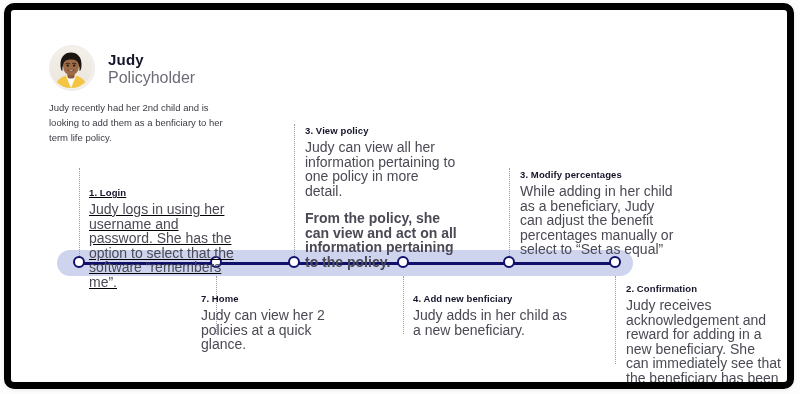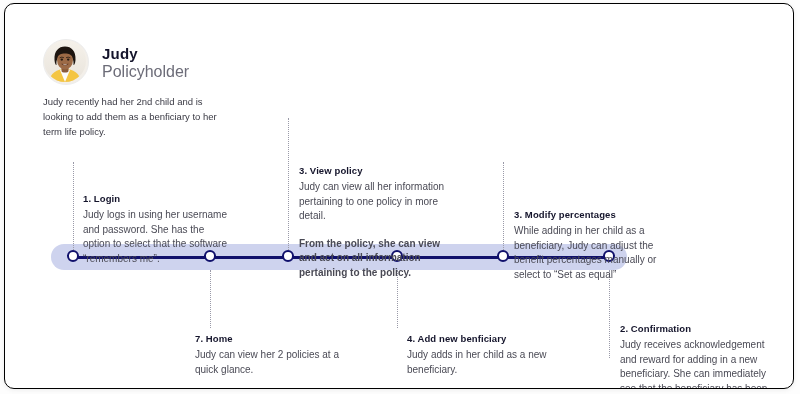--- a/index.html
+++ b/index.html
@@ -21,21 +21,21 @@
     box-sizing: border-box;
   }
   .card {
     position: absolute;
     left: 4px;
     top: 3px;
     width: 790px;
     height: 386px;
     background: #ffffff;
     border-radius: 10px;
-    border: 1px solid #000000;
+    border: 7px solid #000000;
     box-shadow: 0 1px 5px rgba(0,0,0,0.07);
     box-sizing: border-box;
     overflow: hidden;
   }
 
   
   .persona {
     position: absolute;
     left: 38px;
     top: 35px;
@@ -110,32 +110,31 @@
   }
   .connector {
     position: absolute;
     width: 0;
     border-left: 1px dotted #9a9aa8;
   }
 
   
   .step {
     position: absolute;
-    margin-top: 46px;
   }
   .step-title {
     font-size: 9.5px;
     font-weight: bold;
     color: #14142b;
     line-height: 13px;
     margin-bottom: 3px;
     letter-spacing: 0.1px;
   }
   .step-body {
-    font-size: 10px;
+    font-size: 14px;
     line-height: 14.5px;
     color: #4a4a55;
   }
   .step-body p {
     margin: 0;
   }
   .step-body p + p {
     margin-top: 13px;
     font-weight: bold;
   }
@@ -203,21 +202,21 @@
     <div class="node" style="left:604px"></div>
 
     <div class="connector" style="left:68px; top:158px; height:88px;"></div>
     <div class="connector" style="left:283px; top:114px; height:132px;"></div>
     <div class="connector" style="left:498px; top:158px; height:88px;"></div>
 
     <div class="connector" style="left:205px; top:266px; height:58px;"></div>
     <div class="connector" style="left:392px; top:266px; height:58px;"></div>
     <div class="connector" style="left:604px; top:266px; height:88px;"></div>
 
-    <div class="step" style="left:78px; top:142px; width:150px;">
+    <div class="step" style="left:78px; top:176px; width:150px;text-decoration:underline;">
       <div class="step-title">1. Login</div>
       <div class="step-body">
         <p>Judy logs in using her username and password. She has the option to select that the software “remembers me”.</p>
       </div>
     </div>
 
     <div class="step" style="left:190px; top:282px; width:150px;">
       <div class="step-title">7. Home</div>
       <div class="step-body">
         <p>Judy can view her 2 policies at a quick glance.</p>

